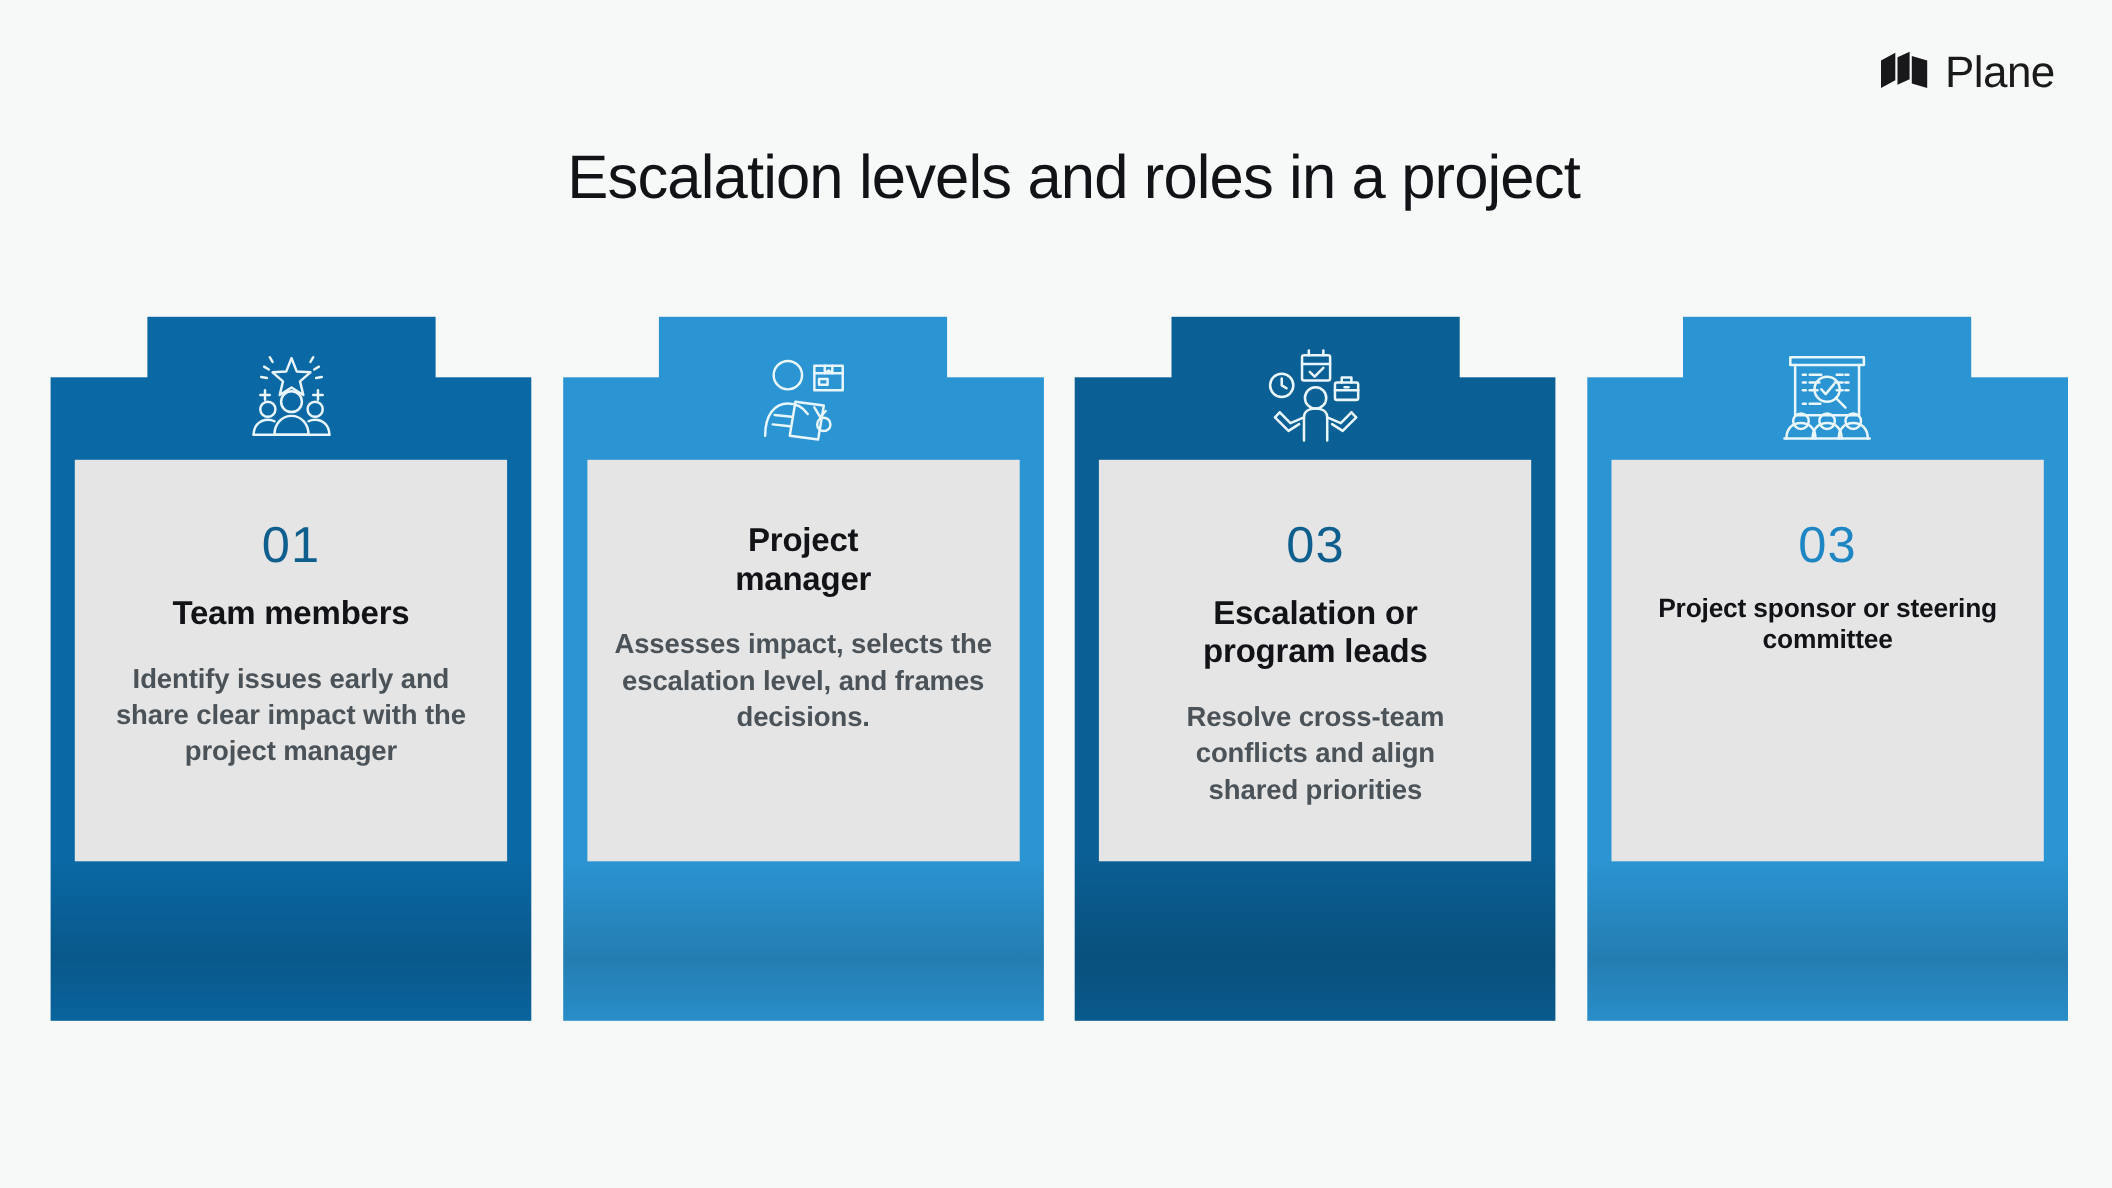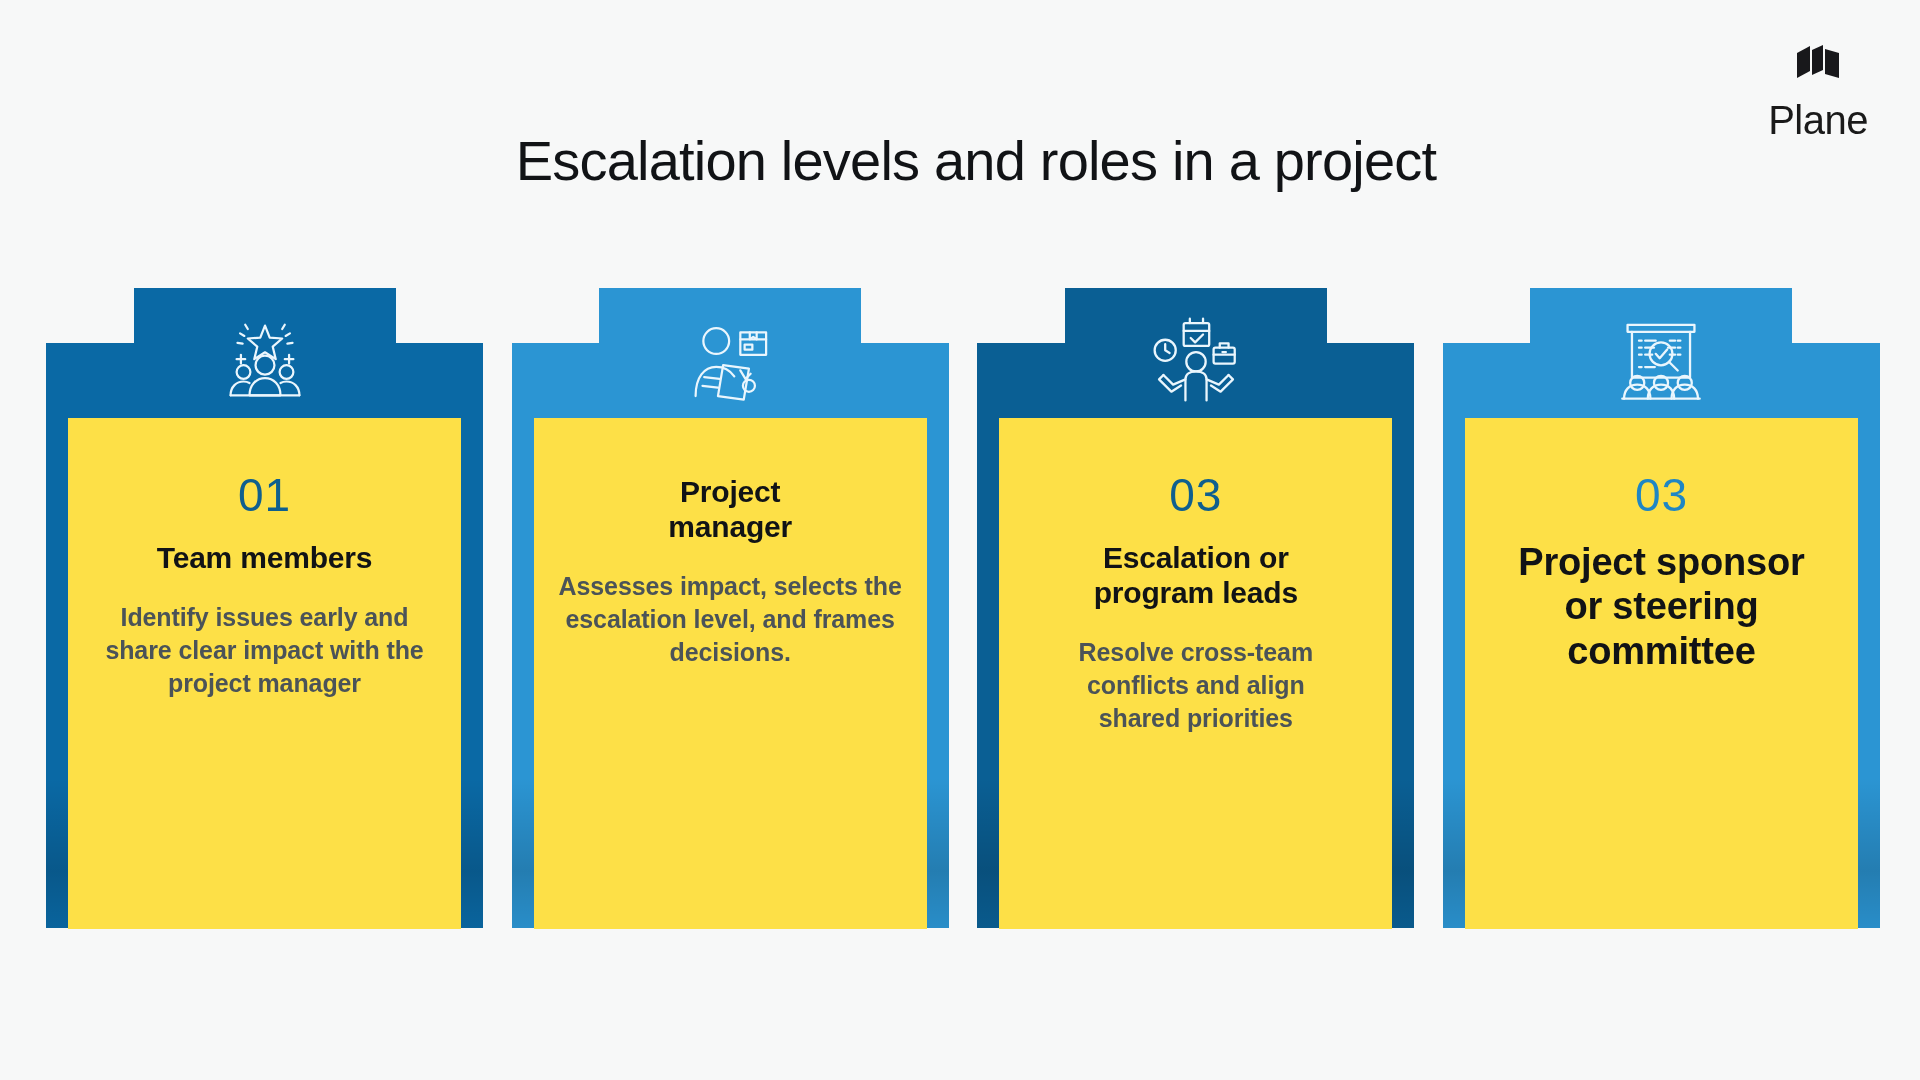--- a/index.html
+++ b/index.html
@@ -17,21 +17,20 @@
   }
 
   
   .brand {
     position: absolute;
     top: 44px;
     right: 52px;
     display: flex;
     align-items: center;
     gap: 14px;
-    flex-direction: column;
   }
   .brand-mark { display: block; }
   .brand-name {
     font-size: 40px;
     font-weight: 400;
     letter-spacing: -0.5px;
     color: #1a1a1a;
   }
 
   
@@ -96,22 +95,22 @@
     background: linear-gradient(to bottom, rgba(0,0,0,0) 0%, rgba(0,0,0,0.16) 62%, rgba(0,0,0,0.05) 100%);
     pointer-events: none;
   }
 
   
   .card-inner {
     position: absolute;
     top: 130px;
     left: 22px;
     width: 393px;
-    height: 511px;
-    background: #fde047;
+    height: 365px;
+    background: #e5e5e5;
     z-index: 2;
     padding: 34px 24px 0;
     text-align: center;
   }
 
   .card-number {
     font-size: 46px;
     font-weight: 300;
     letter-spacing: 1px;
     line-height: 1;
@@ -130,21 +129,21 @@
   .card-desc {
     margin-top: 26px;
     font-size: 25px;
     font-weight: 700;
     line-height: 1.32;
     color: #4b5358;
     letter-spacing: -0.1px;
   }
 
   
-  .card--wide .card-heading { font-size: 38px; }
+  .card--wide .card-heading { font-size: 24px; }
 </style>
 </head>
 <body>
 
 <div class="brand">
   <span class="brand-mark">
     <svg width="46" height="36" viewBox="0 0 46 36" aria-hidden="true">
       <path d="M2 9 L15 2 L15 27 L2 34 Z" fill="#18181b"></path>
       <path d="M17 6 L28 1 L28 26 L17 31 Z" fill="#18181b"></path>
       <path d="M30 5 L44 9 L44 34 L30 30 Z" fill="#18181b"></path>

